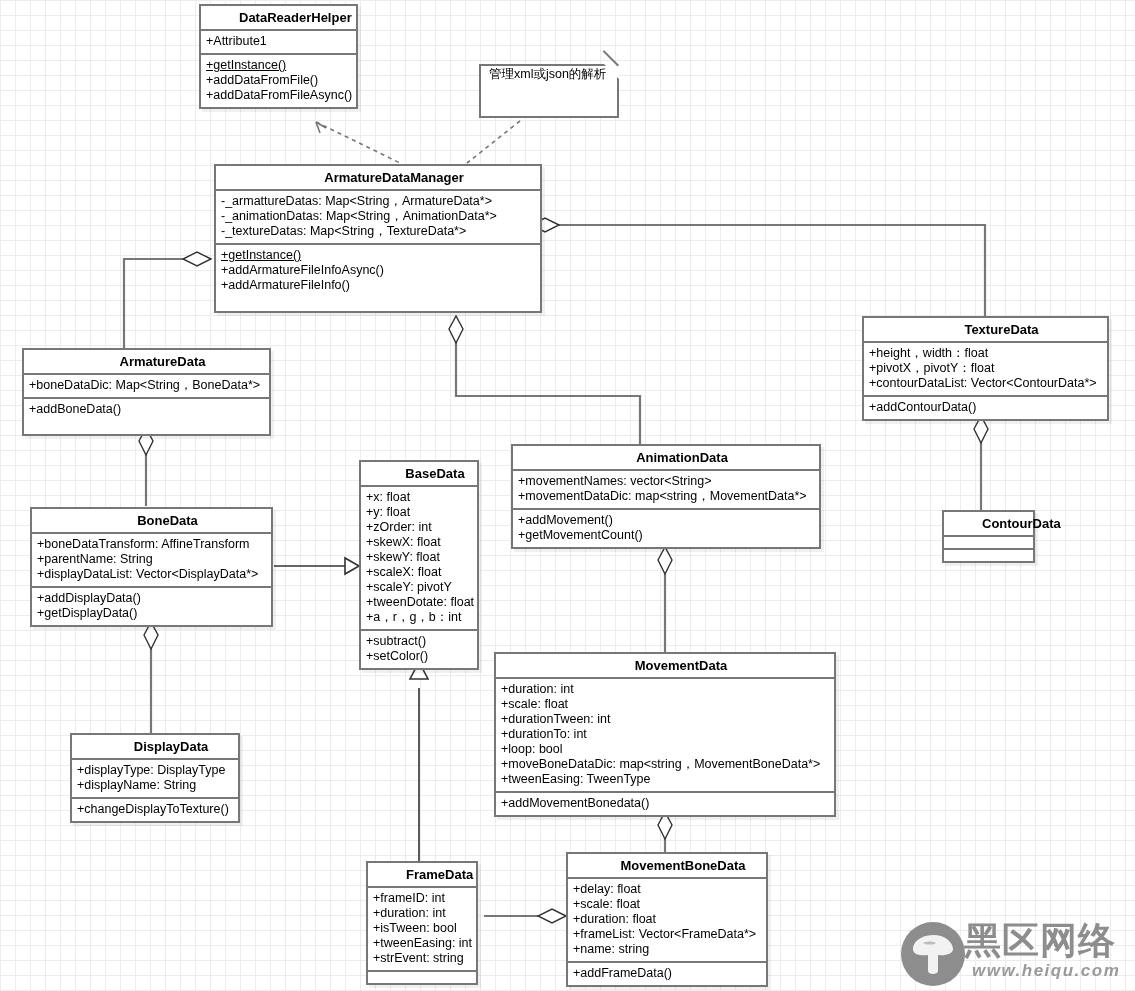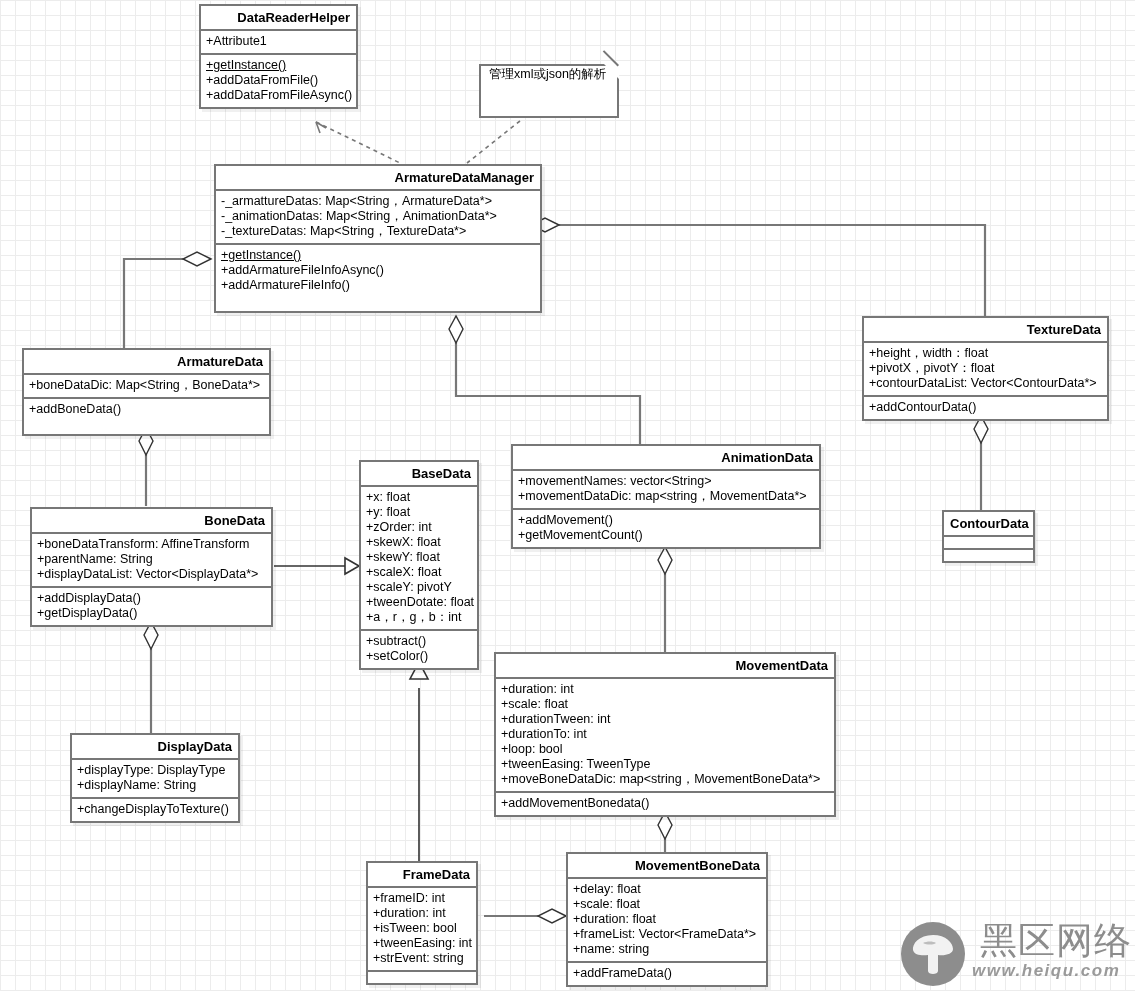--- a/index.html
+++ b/index.html
@@ -22,27 +22,28 @@
   
   .uml-class {
     position: absolute;
     box-sizing: border-box;
     background: #ffffff;
     border: 2px solid #777777;
     box-shadow: 3px 3px 0 rgba(0,0,0,0.06);
     z-index: 5;
   }
   .uml-title {
-    text-align: right;
+    text-align: center;
     font-weight: bold;
     font-size: 13px;
     color: #000000;
     padding: 4px 6px 4px 6px;
     line-height: 15px;
     white-space: nowrap;
+    margin-left: 32px;
   }
   .uml-sep {
     border-top: 2px solid #777777;
     height: 0;
     font-size: 0;
     line-height: 0;
   }
   .uml-compartment {
     padding: 3px 5px 4px 5px;
     font-size: 12.5px;
@@ -104,24 +105,24 @@
   #watermark {
     position: absolute;
     left: 900px;
     top: 921px;
     width: 226px;
     height: 66px;
     z-index: 8;
   }
   #wm-text-main {
     position: absolute;
-    left: 80px;
+    left: 64px;
     top: 0px;
     font-size: 37px;
-    font-weight: normal;
+    font-weight: bold;
     color: #8d8d8d;
     letter-spacing: 1px;
     line-height: 40px;
     white-space: nowrap;
     text-align: right;
   }
   #wm-text-url {
     position: absolute;
     left: 72px;
     top: 40px;
@@ -305,22 +306,22 @@
 
   <div class="uml-class" style="left:494px; top:652px; width:342px;">
     <div class="uml-title">MovementData</div>
     <div class="uml-sep"></div>
     <div class="uml-compartment">
       <div class="uml-row">+duration: int</div>
       <div class="uml-row">+scale: float</div>
       <div class="uml-row">+durationTween: int</div>
       <div class="uml-row">+durationTo: int</div>
       <div class="uml-row">+loop: bool</div>
+      <div class="uml-row">+moveBoneDataDic: map&lt;string，MovementBoneData*&gt;</div>
       <div class="uml-row">+tweenEasing: TweenType</div>
-      <div class="uml-row">+moveBoneDataDic: map&lt;string，MovementBoneData*&gt;</div>
     </div>
     <div class="uml-sep"></div>
     <div class="uml-compartment">
       <div class="uml-row">+addMovementBonedata()</div>
     </div>
   </div>
 
   <div class="uml-class" style="left:70px; top:733px; width:170px;">
     <div class="uml-title">DisplayData</div>
     <div class="uml-sep"></div>

